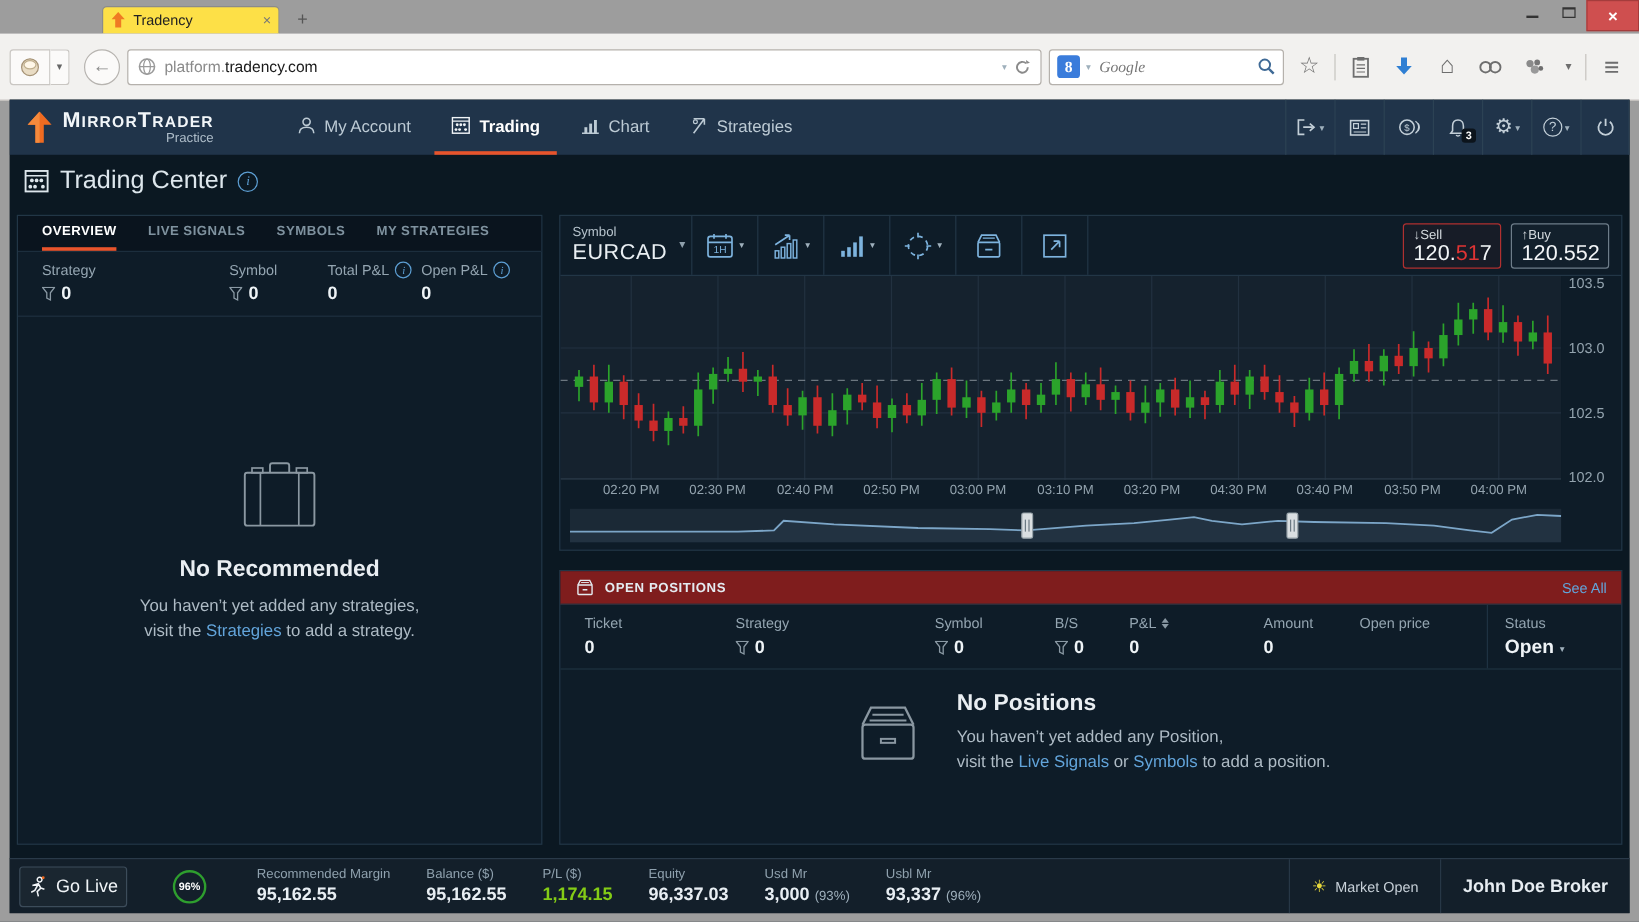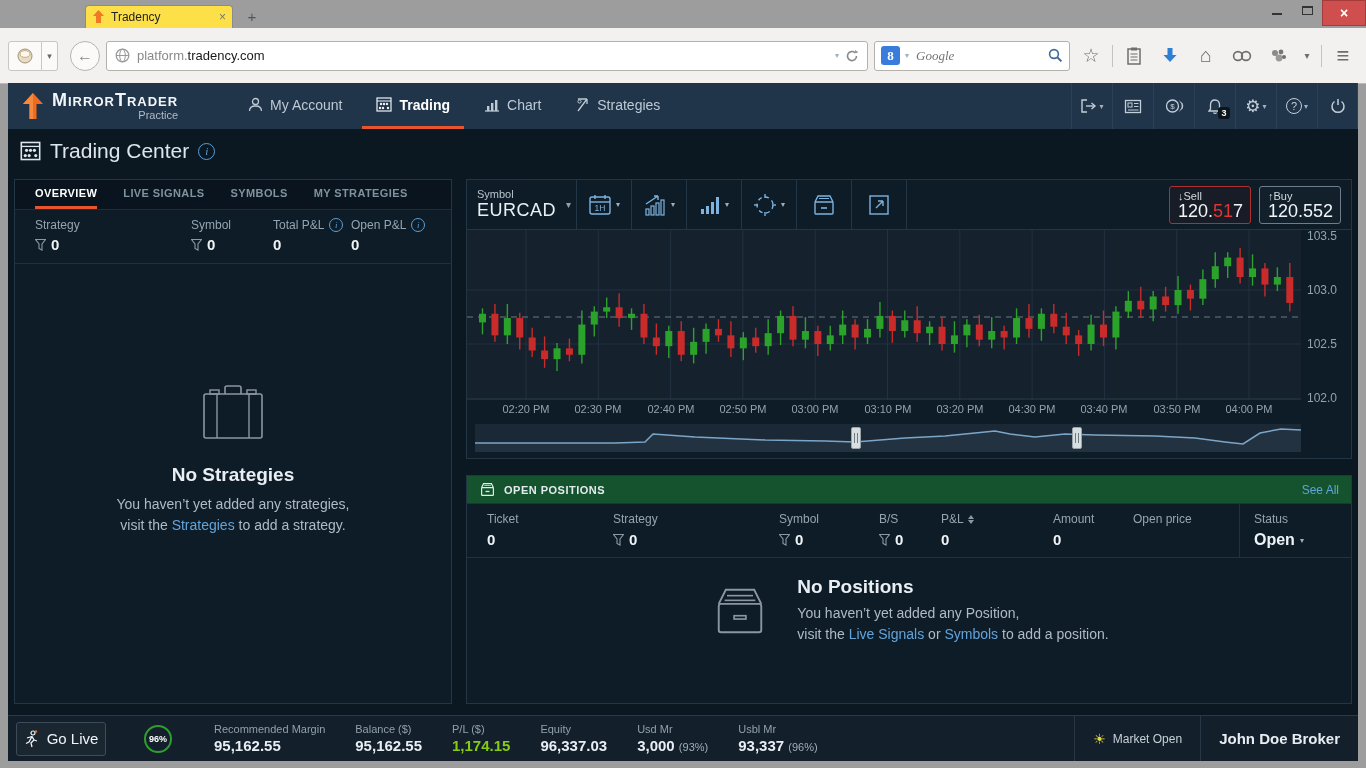--- a/index.html
+++ b/index.html
@@ -90,21 +90,21 @@
   .plotwrap{position:absolute;left:0;top:50px;width:834px;height:170px;}
   .ylab{position:absolute;left:840px;width:44px;font-size:12px;color:#93a3ae;}
   .xlabels{position:absolute;left:0;top:220px;width:834px;height:20px;}
   .xlab{position:absolute;top:3px;width:64px;text-align:center;font-size:11px;color:#93a3ae;}
   .navig{position:absolute;left:8px;top:244px;width:826px;height:28px;background:#1b2936;}
   .handle{position:absolute;top:3px;width:10px;height:22px;background:#d9dee1;border:1px solid #98a3aa;border-radius:2px;
     display:flex;align-items:center;justify-content:center;cursor:ew-resize;}
   .handle i{display:block;width:4px;height:10px;border-left:1px solid #6c7a84;border-right:1px solid #6c7a84;}
   
   #pos-panel{left:458px;top:392px;width:886px;height:229px;}
-  .pos-head{height:28px;display:flex;align-items:center;gap:8px;padding:0 12px;border-bottom:1px solid #1e3242;background:#14532d;}
+  .pos-head{height:28px;display:flex;align-items:center;gap:8px;padding:0 12px;border-bottom:1px solid #1e3242;background:#7f1d1d;}
   .pos-title{font-size:11px;font-weight:bold;letter-spacing:.5px;color:#e4ebf0;}
   .seeall{margin-left:auto;font-size:12px;}
   .pos-cols{display:flex;align-items:stretch;height:54px;border-bottom:1px solid #1e3242;padding-left:20px;}
   .pcol{padding-top:8px;}
   .pcol .lbl{font-size:12px;color:#94a5b1;display:flex;align-items:center;gap:4px;}
   .pcol .val{font-size:15px;font-weight:bold;color:#eef3f6;margin-top:5px;display:flex;gap:5px;align-items:center;}
   .pcol.c0{width:126px;}.pcol.c1{width:166px;}.pcol.c2{width:100px;}.pcol.c3{width:62px;}.pcol.c4{width:112px;}
   .pcol.c5{width:80px;}.pcol.c6{flex:1;}
   .statuscol{width:112px;border-left:1px solid #1e3242;padding:8px 0 0 14px;cursor:pointer;}
   .statuscol .val{font-size:16px;}
@@ -391,21 +391,21 @@
     </div>
     <div class="empty-strat">
       <svg width="66" height="62" viewBox="0 0 66 62">
         <rect x="4" y="14" width="58" height="44" rx="2" fill="none" stroke="#8a97a1" stroke-width="1.6"></rect>
         <path d="M25 14 V8 a2 2 0 0 1 2-2 h12 a2 2 0 0 1 2 2 V14" fill="none" stroke="#8a97a1" stroke-width="1.6"></path>
         <line x1="17" y1="14" x2="17" y2="58" stroke="#8a97a1" stroke-width="1.4"></line>
         <line x1="49" y1="14" x2="49" y2="58" stroke="#8a97a1" stroke-width="1.4"></line>
         <rect x="10" y="10" width="9" height="4" fill="none" stroke="#8a97a1" stroke-width="1.4"></rect>
         <rect x="47" y="10" width="9" height="4" fill="none" stroke="#8a97a1" stroke-width="1.4"></rect>
         </svg>
-      <div class="empty-title">No Strategies</div>
+      <div class="empty-title">No Recommended</div>
       <div class="empty-text">
         <span>You haven’t yet added any strategies,</span><br>
         <span>visit the </span><a class="bluelink">Strategies</a><span> to add a strategy.</span>
       </div>
     </div>
   </div>
 
   <div class="panel" id="chart-panel">
     <div class="ctoolbar">
       <div class="symcell">

